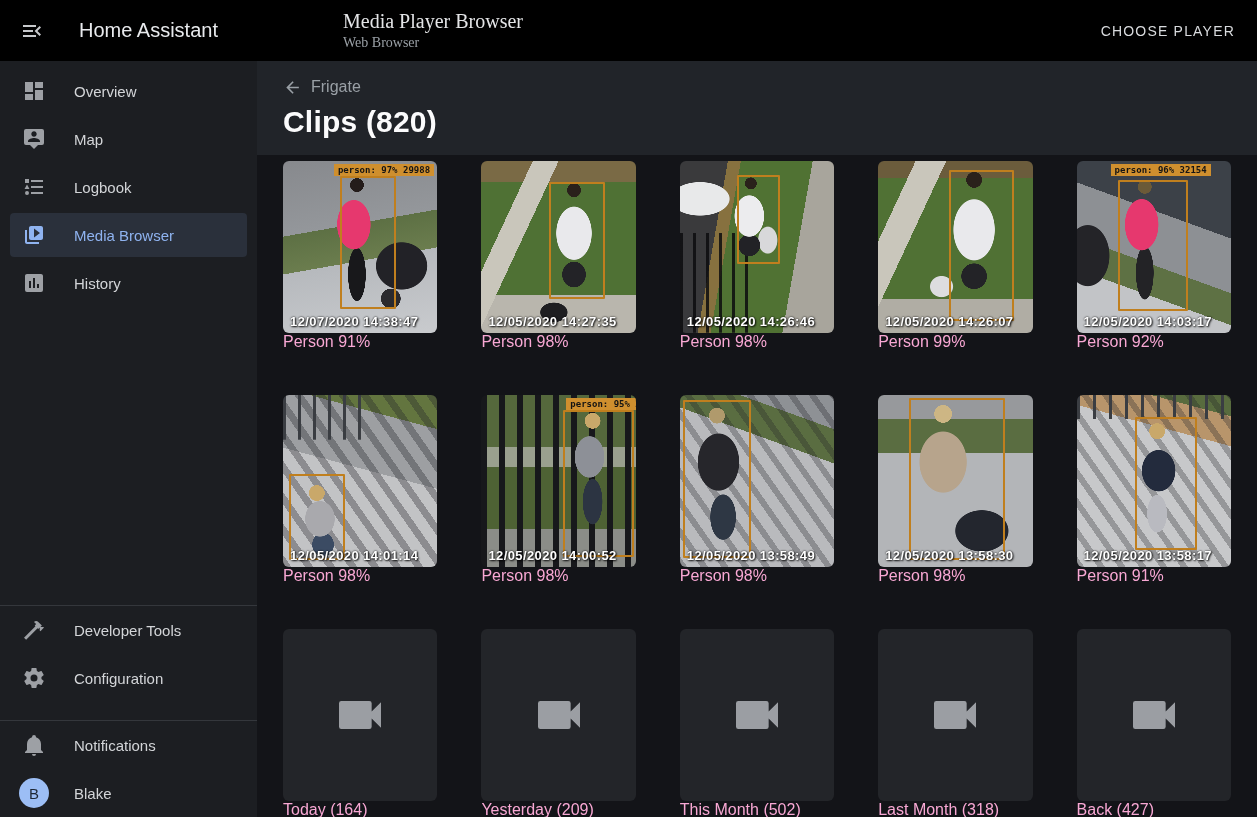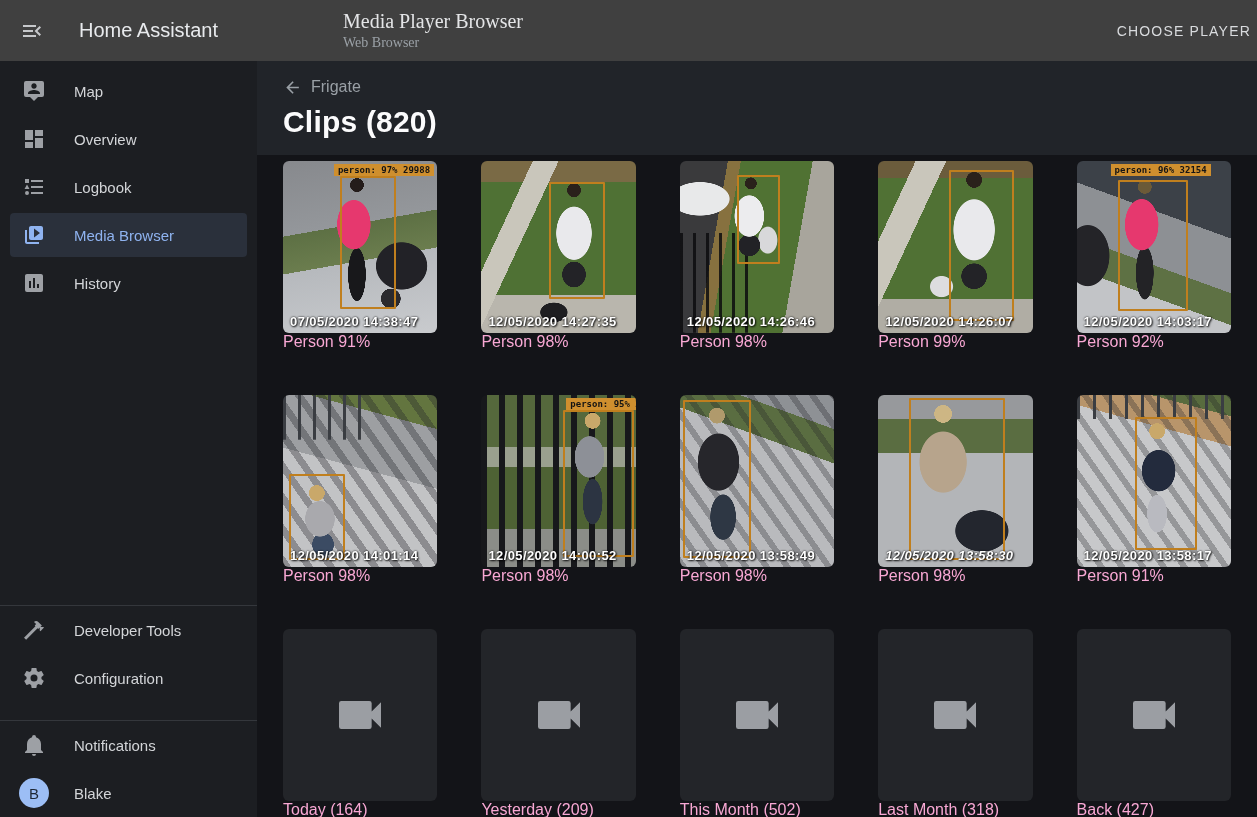--- a/index.html
+++ b/index.html
@@ -6,30 +6,30 @@
   html,body { margin:0; padding:0; }
   body {
     width:1257px; height:817px; overflow:hidden;
     background:#131418; font-family:"Liberation Sans", sans-serif;
     color:#e3e4e6; -webkit-font-smoothing:antialiased;
   }
   svg { display:block; }
 
   
   .app-bar {
-    height:61px; width:100%; background:#404040;
+    height:61px; width:100%; background:#000000;
     display:flex; align-items:center; position:relative;
   }
   .menu-btn { width:24px; height:24px; margin-left:20px; color:#c6c8cb; cursor:pointer; }
   .app-title { margin-left:35px; font-size:20px; color:#e8eaed; }
   .panel-head { position:absolute; left:343px; top:9px;font-family:Liberation Serif, serif; }
   .panel-title { font-size:20px; color:#e4e5e7; line-height:24px; }
   .panel-subtitle { font-size:14px; color:#9aa0a6; line-height:19px; }
   .choose-player {
-    margin-left:auto; font-size:14px; font-weight:500;
+    margin-left:auto; margin-right:16px; font-size:14px; font-weight:500;
     letter-spacing:1.2px; color:#d9dbde; cursor:pointer; padding:8px 6px;
   }
 
   
   .layout { display:flex; height:756px; }
 
   
   .sidebar {
     width:257px; background:#1c1e22; display:flex; flex-direction:column;
     padding-top:6px; flex-shrink:0;
@@ -150,21 +150,21 @@
     radial-gradient(ellipse 21px 29px at 25% 39%, #26262b 97%, transparent),
     radial-gradient(ellipse 13px 23px at 28% 71%, #2e3744 97%, transparent),
     repeating-linear-gradient(55deg, rgba(35,35,40,.3) 0 6px, transparent 6px 17px),
     linear-gradient(200deg, #8e9195 0 15%, #5a6d41 15% 30%, #b9babd 30% 100%); text-decoration: underline; }
   .scene-porch-hoodie .bbox { left:2%; top:3%; width:44%; height:92%; }
 
   .scene-porch-sweater { background:
     radial-gradient(circle 9px at 42% 11%, #cdb684 97%, transparent),
     radial-gradient(ellipse 24px 31px at 42% 39%, #b7a48c 97%, transparent),
     radial-gradient(ellipse 27px 21px at 67% 79%, #23262e 97%, transparent),
-    linear-gradient(180deg, #97999c 0 14%, #5a6d41 14% 34%, #b3b5b8 34% 100%); font-style: italic; }
+    linear-gradient(180deg, #97999c 0 14%, #5a6d41 14% 34%, #b3b5b8 34% 100%); }
   .scene-porch-sweater .bbox { left:20%; top:2%; width:62%; height:94%; }
 
   .scene-porch-toddler-navy { background:
     radial-gradient(circle 8px at 52% 21%, #c9a86a 97%, transparent),
     radial-gradient(ellipse 17px 21px at 53% 44%, #232b3d 97%, transparent),
     radial-gradient(circle 5px at 51% 43%, #c43a2a 92%, transparent),
     radial-gradient(ellipse 10px 19px at 52% 69%, #b9bac0 97%, transparent),
     repeating-linear-gradient(90deg, #3a3d42 0 3px, transparent 3px 16px) left top / 100% 14% no-repeat,
     repeating-linear-gradient(55deg, rgba(35,35,40,.3) 0 6px, transparent 6px 17px),
     linear-gradient(195deg, #586b3e 0 10%, #b8956b 10% 24%, #c7c8ca 24% 100%); }
@@ -186,32 +186,32 @@
   </div>
   <div class="choose-player">CHOOSE PLAYER</div>
 </div>
 
 <div class="layout">
 
   <div class="sidebar">
     <div class="nav-item">
       <span class="nav-icon">
         <svg viewBox="0 0 24 24" width="24" height="24" fill="currentColor">
+            <path d="M13,3V9H21V3M13,21H21V11H13M3,21H11V15H3M3,13H11V3H3V13Z"></path>
+          </svg>
+      </span>
+      <span>Overview</span>
+    </div>
+    <div class="nav-item">
+      <span class="nav-icon">
+        <svg viewBox="0 0 24 24" width="24" height="24" fill="currentColor">
             <path d="M20,2H4A2,2 0 0,0 2,4V16A2,2 0 0,0 4,18H8L12,22L16,18H20A2,2 0 0,0 22,16V4A2,2 0 0,0 20,2M12,4.3C13.5,4.3 14.7,5.5 14.7,7C14.7,8.5 13.5,9.7 12,9.7C10.5,9.7 9.3,8.5 9.3,7C9.3,5.5 10.5,4.3 12,4.3M18,15H6V14.1C6,12.1 10,11 12,11C14,11 18,12.1 18,14.1V15Z"></path>
           </svg>
       </span>
       <span>Map</span>
-    </div>
-    <div class="nav-item">
-      <span class="nav-icon">
-        <svg viewBox="0 0 24 24" width="24" height="24" fill="currentColor">
-            <path d="M13,3V9H21V3M13,21H21V11H13M3,21H11V15H3M3,13H11V3H3V13Z"></path>
-          </svg>
-      </span>
-      <span>Overview</span>
     </div>
     <div class="nav-item">
       <span class="nav-icon">
         <svg viewBox="0 0 24 24" width="24" height="24" fill="currentColor">
             <path d="M5,9.5L7.5,14H2.5L5,9.5M3,4H7V8H3V4M5,20A2,2 0 0,0 7,18A2,2 0 0,0 5,16A2,2 0 0,0 3,18A2,2 0 0,0 5,20M9,5V7H21V5H9M9,19H21V17H9V19M9,13H21V11H9V13Z"></path>
           </svg>
       </span>
       <span>Logbook</span>
     </div>
     <div class="nav-item selected">
@@ -281,21 +281,21 @@
       <div class="page-title">Clips (820)</div>
     </div>
 
     <div class="content">
       <div class="grid">
 
         <div class="card">
           <div class="thumb scene-street-stroller">
             <div class="bbox"></div>
             <div class="det-label">person: 97% 29988</div>
-            <div class="ts">07/05/2020 14:38:47</div>
+            <div class="ts">12/07/2020 14:38:47</div>
           </div>
           <div class="caption">Person 91%</div>
         </div>
 
         <div class="card">
           <div class="thumb scene-yard-man">
             <div class="bbox"></div>
             <div class="ts">12/05/2020 14:27:35</div>
           </div>
           <div class="caption">Person 98%</div>

